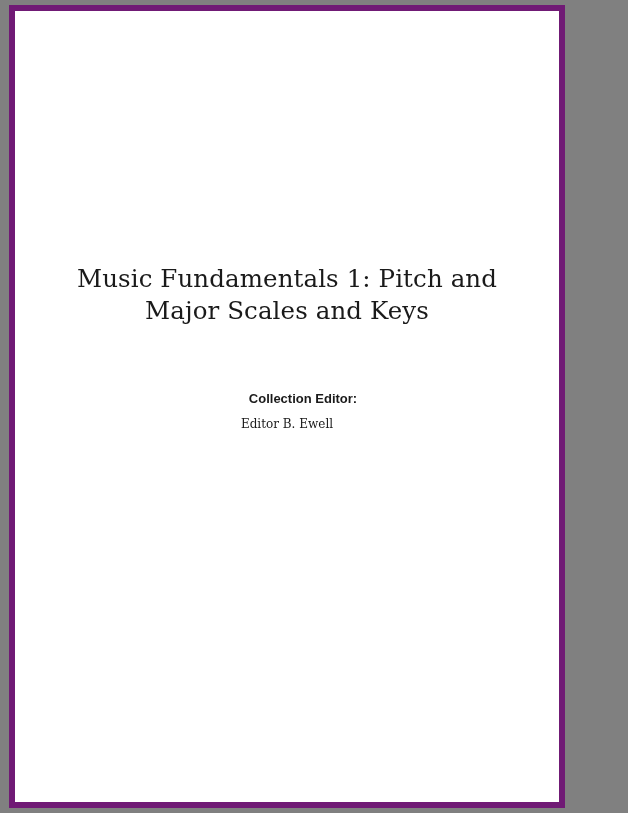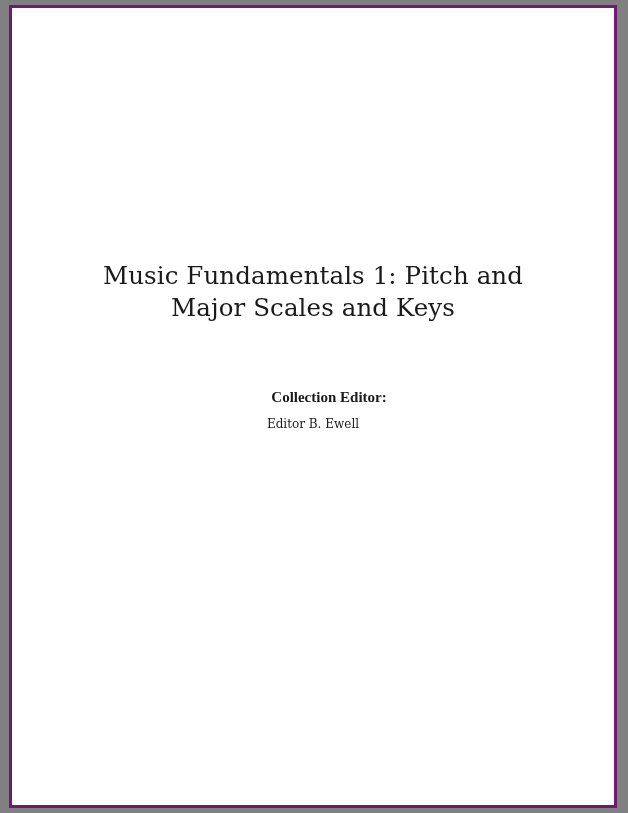--- a/index.html
+++ b/index.html
@@ -16,24 +16,24 @@
   .page-wrap {
     position: relative;
     width: 628px;
     height: 813px;
     background: #808080;
   }
   .page {
     position: absolute;
     left: 9px;
     top: 5px;
-    width: 608px;
+    width: 556px;
     height: 803px;
     background: #ffffff;
-    border: 3px solid #701a75;
+    border: 6px solid #701a75;
     box-sizing: border-box;
     overflow: hidden;
   }
   .title-block {
     position: absolute;
     left: 0;
     top: 252px;
     width: 100%;
     text-align: center;
   }
@@ -48,22 +48,22 @@
     width: 470px;
   }
   .editor-block {
     position: absolute;
     left: 0;
     top: 378px;
     width: 100%;
     text-align: center;
   }
   .editor-label {
-    font-family: Liberation Serif, serif;
-    font-size: 15px;
+    font-family: Liberation Sans, sans-serif;
+    font-size: 13px;
     font-weight: bold;
     color: #1a1a1a;
     margin: 0;
     line-height: 1.5;
     padding-left: 32px;
   }
   .editor-name {
     font-family: "DejaVu Serif", "Liberation Serif", serif;
     font-size: 12px;
     font-weight: normal;

